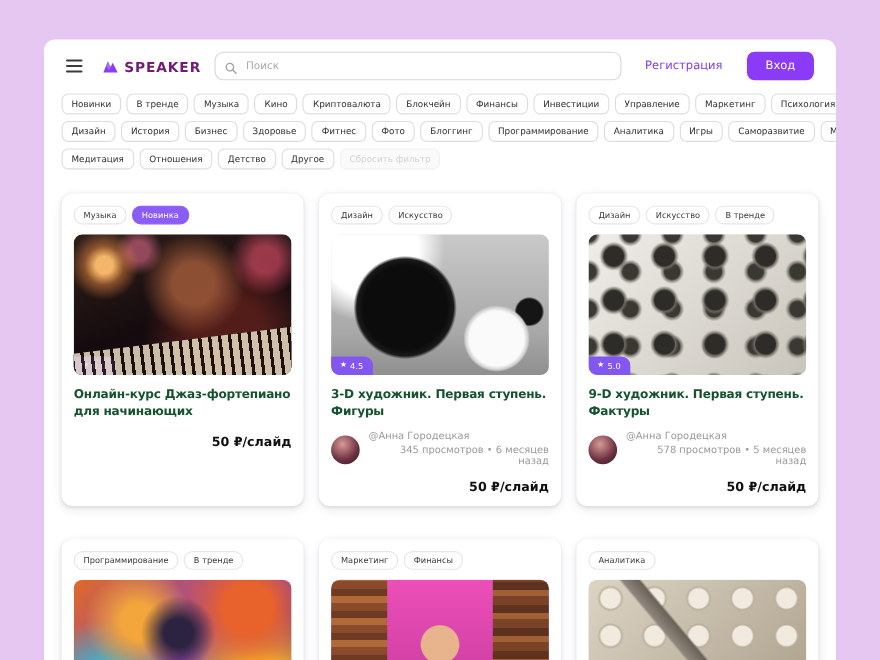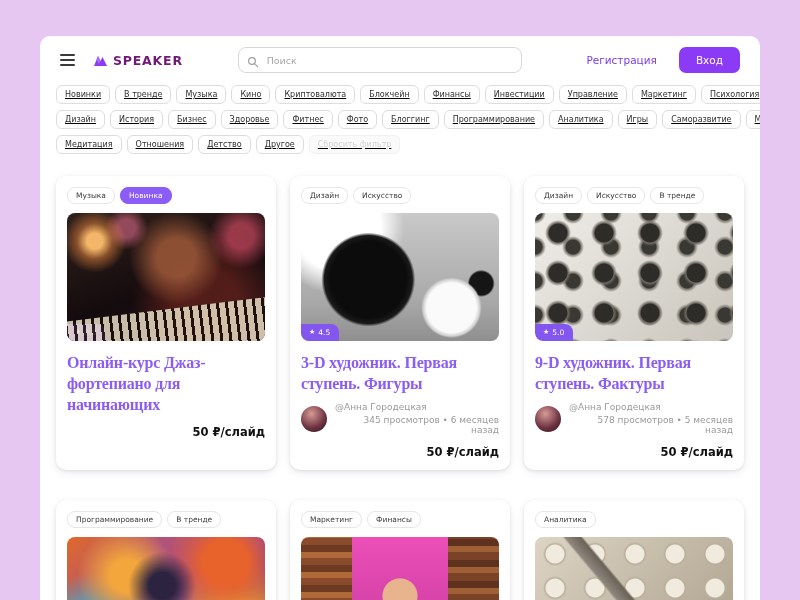--- a/index.html
+++ b/index.html
@@ -12,37 +12,37 @@
   }
 
   
   .header { display: flex; align-items: center; padding: 11px 20px 6px 20px; }
   .burger { width: 15px; display: flex; flex-direction: column; gap: 3px; cursor: pointer; margin-right: 18px; }
   .burger i { display: block; height: 2px; background: #3a3a3a; border-radius: 1px; }
   .logo { display: flex; align-items: center; gap: 5px; }
   .logo svg { display: block; }
   .logo-text { font-size: 12.5px; font-weight: 700; letter-spacing: 0.8px; color: #701a75; }
   .search {
-    margin: 0 auto; width: 284px; height: 26px; position: relative;
+    margin: 0 auto; width: 370px; height: 26px; position: relative;
   }
   .search input {
     width: 100%; height: 100%; border: 1px solid #d8d8d8; border-radius: 8px;
     padding: 0 10px 0 28px; font-size: 9.5px; color: #555; outline: none;
     font-family: "DejaVu Sans", sans-serif; background: #fff;
   }
   .search input::placeholder { color: #a8a8a8; }
   .search .mag { position: absolute; left: 9px; top: 6px; }
   .reg-link { font-size: 10.5px; color: #7c3aed; margin: 0 22px 0 10px; cursor: pointer; white-space: nowrap; }
   .login-btn {
     background: #8b3bf6; color: #fff; font-size: 10.5px; border: none; cursor: pointer;
     padding: 7px 17px; border-radius: 7px; font-family: "DejaVu Sans", sans-serif;
   }
 
   
-  .chips-area { padding: 6px 16px 0 16px; text-decoration: underline; }
+  .chips-area { padding: 6px 16px 0 16px; }
   .chip-row { display: flex; gap: 5px; margin-bottom: 6px; flex-wrap: nowrap; }
   .chip {
     font-size: 8px; color: #2f2f2f; background: #fff; border: 1px solid #ddd;
     border-radius: 6px; padding: 4px 8px; white-space: nowrap; cursor: pointer;
   }
   .chip.disabled { color: #d3d3d3; background: #fafafa; border-color: #f1f1f1; cursor: default; }
 
   
   .grid {
     display: grid; grid-template-columns: repeat(3, 1fr); gap: 30px 14px;
@@ -61,22 +61,22 @@
   .card-img {
     margin-top: 9px; height: 128px; border-radius: 8px; position: relative; overflow: hidden;
   }
   .rating {
     position: absolute; left: 0; bottom: 0; background: #8456f0; color: #fff;
     font-size: 7.5px; padding: 4px 9px 4px 8px; border-radius: 0 8px 0 8px;
     display: flex; align-items: center; gap: 3px;
   }
   .rating .star { font-size: 7px; line-height: 1; }
   .card-title {
-    margin-top: 11px; font-size: 16px; font-weight: 700; color: #8b5cf6;
-    line-height: 1.32; letter-spacing: -0.2px; min-height: 32px; font-family: Liberation Serif, serif;
+    margin-top: 11px; font-size: 11px; font-weight: 700; color: #14532d;
+    line-height: 1.32; letter-spacing: -0.2px; min-height: 32px;
   }
   .author-row { display: flex; gap: 8px; margin-top: 8px; align-items: center; }
   .avatar { width: 26px; height: 26px; border-radius: 50%; flex: 0 0 26px; }
   .av1 { background: radial-gradient(circle at 35% 30%, #d9ab7c, #7a5138 55%, #3c2a1f); }
   .av2 { background: radial-gradient(circle at 40% 30%, #d89a96, #6b3040 60%, #2b1a20); }
   .author-name { font-size: 9px; color: #9a9a9a; margin-bottom: 3px; }
   .author-stats { font-size: 9px; color: #9a9a9a; text-align: right; }
   .price { text-align: right; font-size: 11.5px; font-weight: 700; color: #101010; margin-top: 10px; }
 
   

